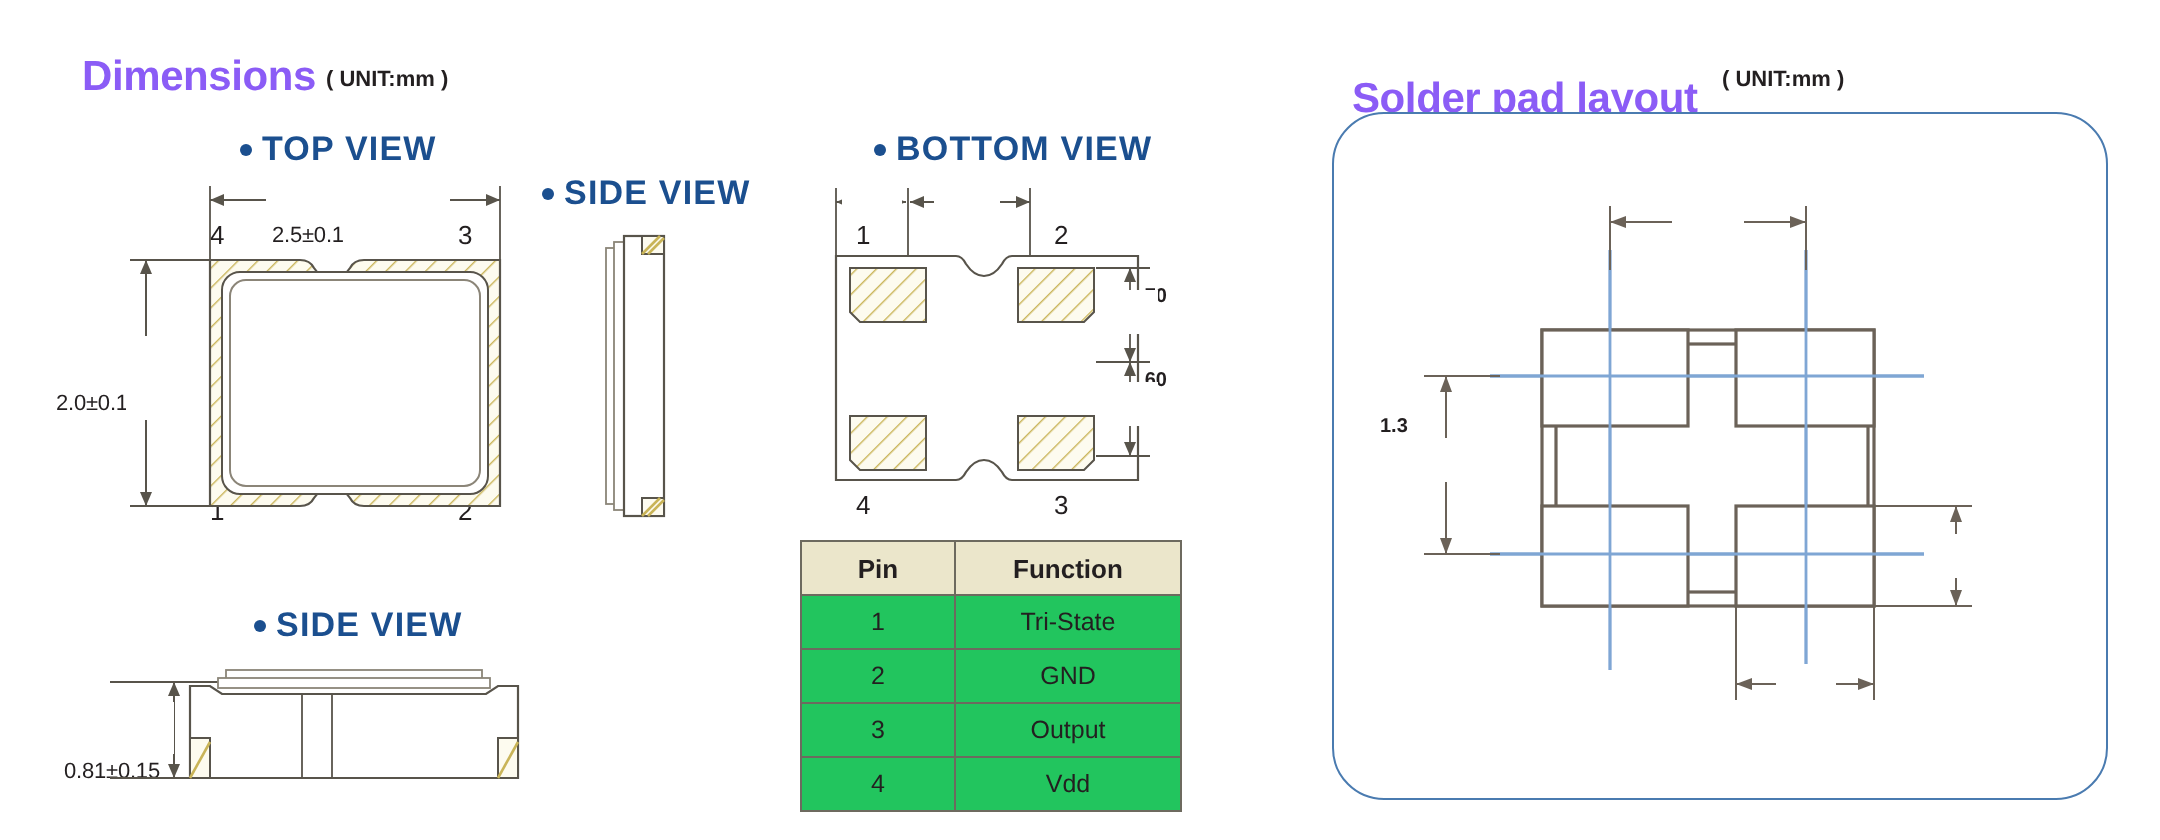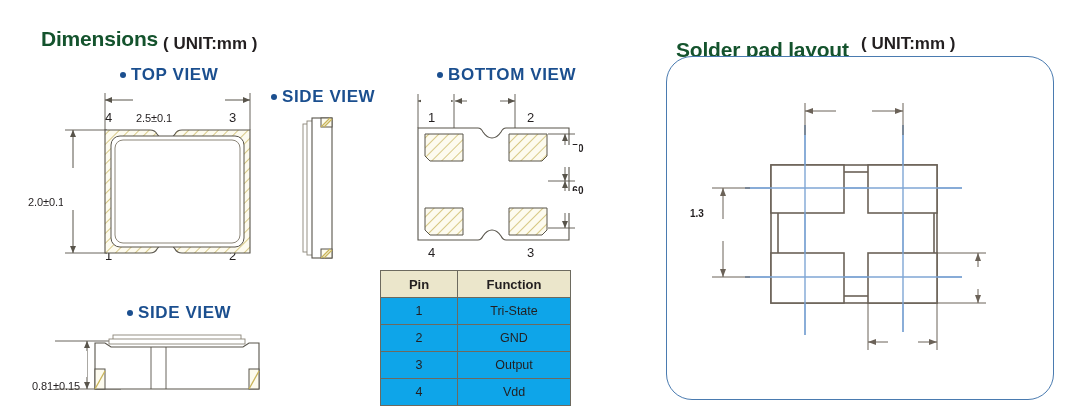--- a/index.html
+++ b/index.html
@@ -6,24 +6,24 @@
   body{
     width:1080px;height:420px;position:relative;overflow:hidden;
     font-family:"Liberation Sans","DejaVu Sans",sans-serif;
     color:#231f20;
   }
   .abs{position:absolute;}
 
   
   .sec-title{
     font-size:21px;font-weight:bold;letter-spacing:-0.2px;
-    color:#14532d;white-space:nowrap;
+    color:#8b5cf6;white-space:nowrap;
   }
   .unit{
-    font-size:17px;font-weight:bold;color:#231f20;white-space:nowrap;
+    font-size:11px;font-weight:bold;color:#231f20;white-space:nowrap;
   }
 
   
   .view-label{
     font-size:17px;font-weight:bold;color:#1b4f8f;letter-spacing:.6px;
     white-space:nowrap;display:flex;align-items:center;gap:5px;
   }
   .view-label .dot{
     width:6px;height:6px;border-radius:50%;background:#1b4f8f;display:inline-block;
   }
@@ -32,21 +32,21 @@
   .dim{
     font-size:11px;font-weight:normal;color:#231f20;white-space:nowrap;
     letter-spacing:-0.1px;
     margin-top:24px;
   }
   .dim-sm{font-size:10px;font-weight:bold;color:#231f20;white-space:nowrap;}
   .pin-num{font-size:13px;color:#231f20;white-space:nowrap;}
 
   
   .pin-table{
-    border-collapse:collapse;background:#0ea5e9;
+    border-collapse:collapse;background:#22c55e;margin-left:20px;
   }
   .pin-table th,.pin-table td{
     border:1px solid #6d6a5f;
     text-align:center;
     font-size:12.5px;
     padding:0;
     height:26px;
     color:#231f20;
   }
   .pin-table th{

